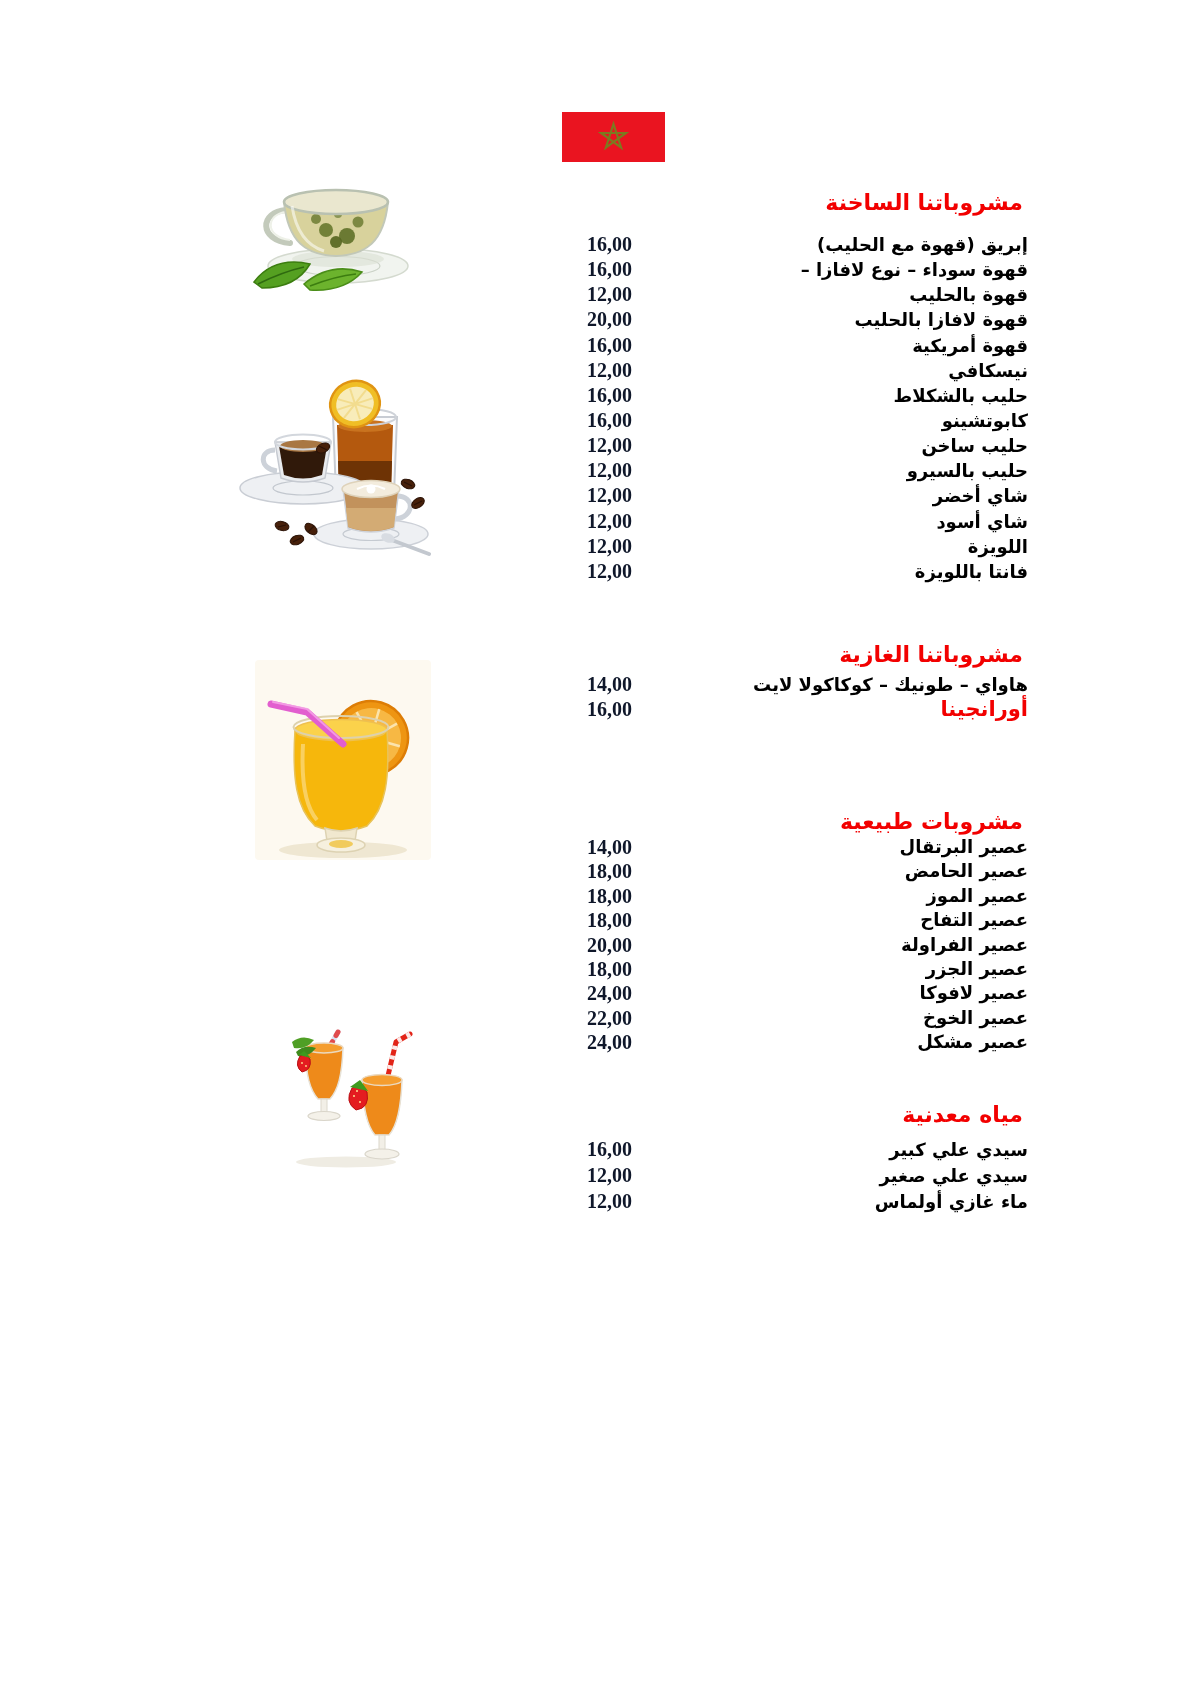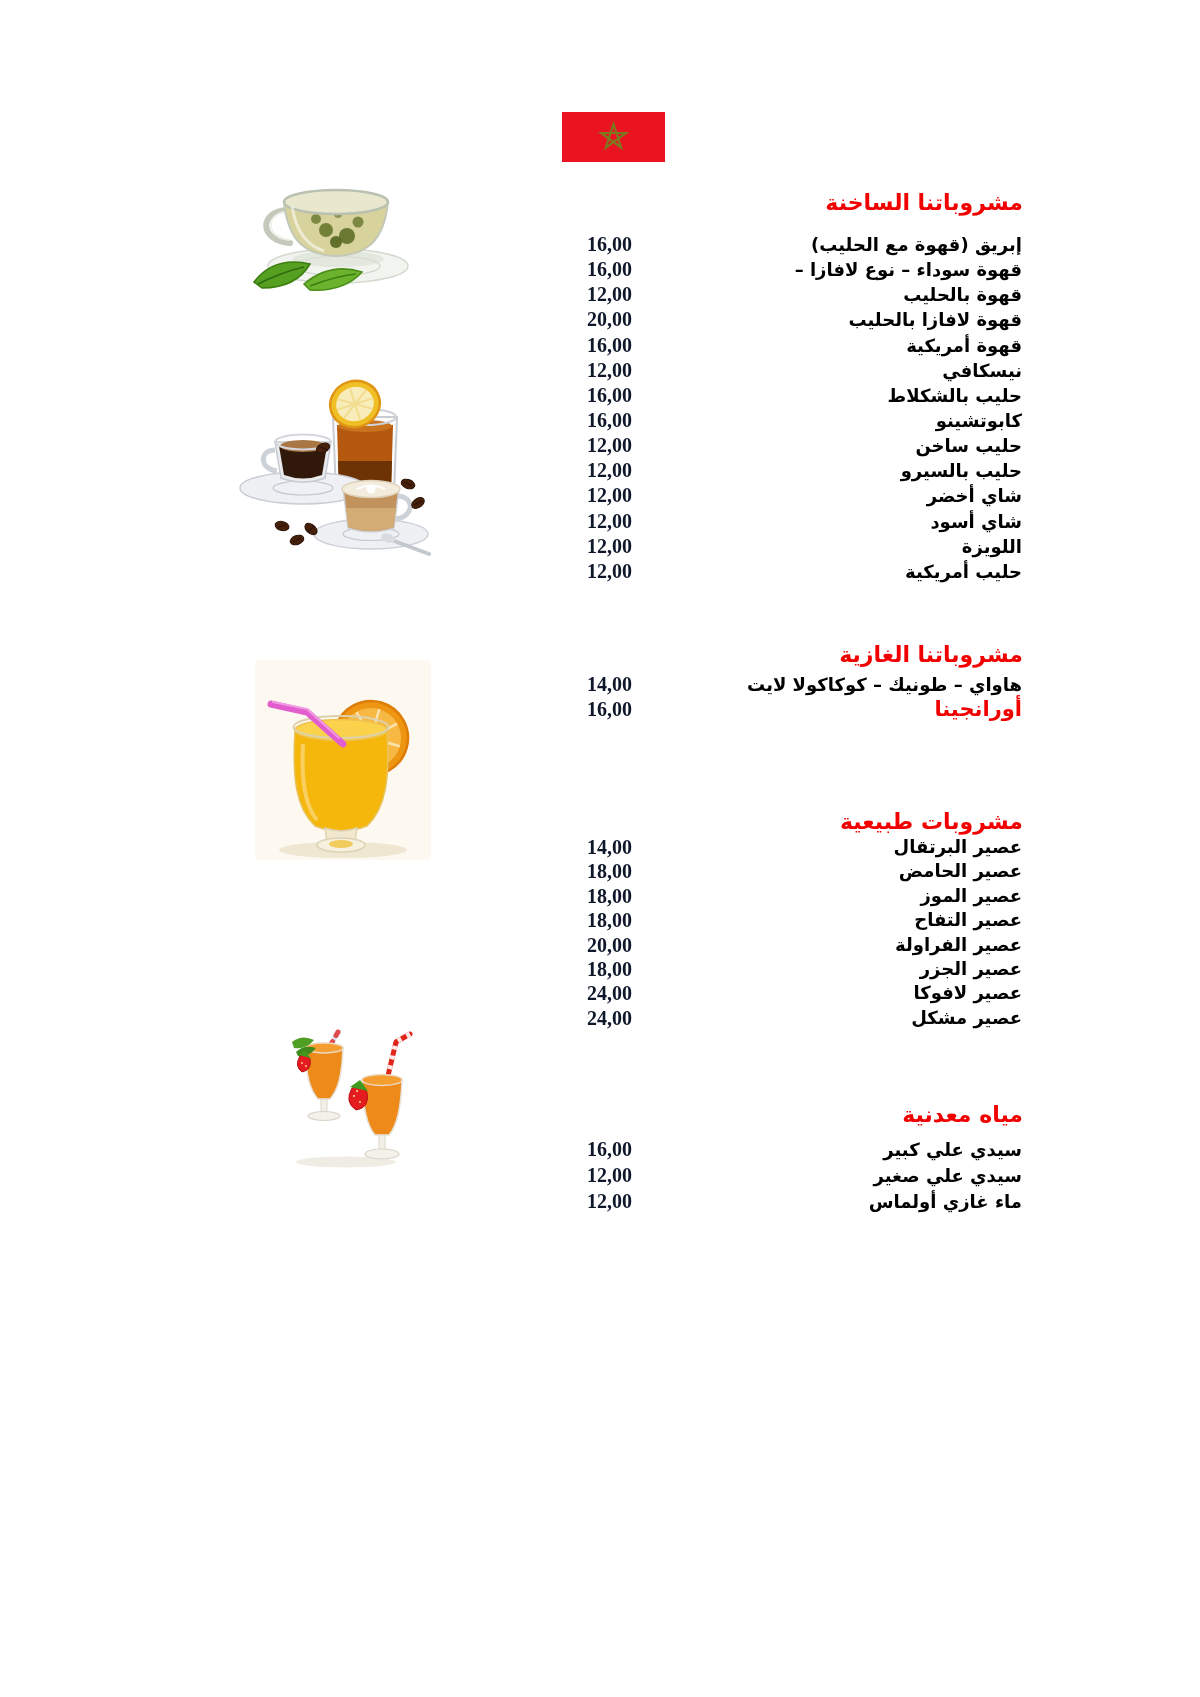--- a/index.html
+++ b/index.html
@@ -22,21 +22,21 @@
        color:var(--heading-red,#f20000);font-weight:bold;font-size:22px;height:30px;line-height:30px;}
   .items{position:absolute;left:0;width:1200px;}
   #sec0 .section-title{top:188px}  #sec0 .items{top:232px;--rh:25.15px}
   #sec1 .section-title{top:640px}  #sec1 .items{top:672px;--rh:25.15px}
   #sec2 .section-title{top:807px}  #sec2 .items{top:835px;--rh:24.4px}
   #sec3 .section-title{top:1100px} #sec3 .items{top:1137px;--rh:25.8px}
 
   .menu-row{position:relative;height:var(--rh);line-height:var(--rh);}
   .menu-row .price{position:absolute;left:520px;width:112px;text-align:right;
        font-family:"Liberation Serif",serif;font-weight:700;font-size:20px;color:#0f172a;}
-  .menu-row .name{position:absolute;right:178px;white-space:nowrap;direction:rtl;
+  .menu-row .name{position:absolute;right:172px;white-space:nowrap;direction:rtl;
        font-weight:700;font-size:18px;color:#000;}
   .menu-row .name.red-large{color:var(--heading-red,#f20000);font-size:21px;}
 </style>
 </head>
 <body>
 
 <div class="page">
 
   <div class="flag">
     <svg width="103" height="50" viewBox="0 0 103 50">
@@ -229,21 +229,21 @@
         <div class="menu-row">
           <span class="price">12,00</span>
           <span class="name">شاي أسود</span>
         </div>
         <div class="menu-row">
           <span class="price">12,00</span>
           <span class="name">اللويزة</span>
         </div>
         <div class="menu-row">
           <span class="price">12,00</span>
-          <span class="name">حليب أمريكية</span>
+          <span class="name">فانتا باللويزة</span>
         </div>
       </div>
   </div>
 
   <div class="section" id="sec1">
     <div class="section-title">مشروباتنا الغازية</div>
     <div class="items">
         <div class="menu-row">
           <span class="price">14,00</span>
           <span class="name">هاواي – طونيك – كوكاكولا لايت</span>
@@ -280,20 +280,24 @@
         </div>
         <div class="menu-row">
           <span class="price">18,00</span>
           <span class="name">عصير الجزر</span>
         </div>
         <div class="menu-row">
           <span class="price">24,00</span>
           <span class="name">عصير لافوكا</span>
         </div>
         <div class="menu-row">
+          <span class="price">22,00</span>
+          <span class="name">عصير الخوخ</span>
+        </div>
+        <div class="menu-row">
           <span class="price">24,00</span>
           <span class="name">عصير مشكل</span>
         </div>
       </div>
   </div>
 
   <div class="section" id="sec3">
     <div class="section-title">مياه معدنية</div>
     <div class="items">
         <div class="menu-row">

